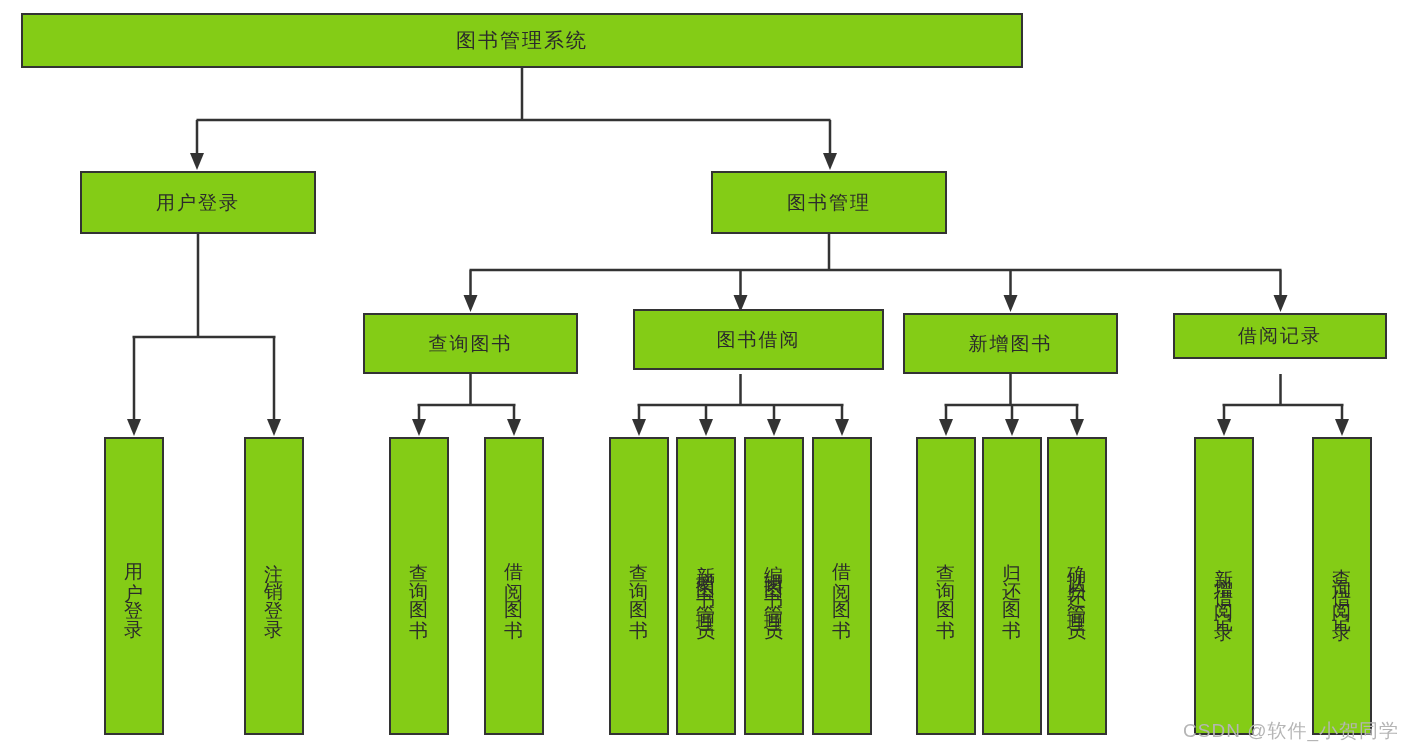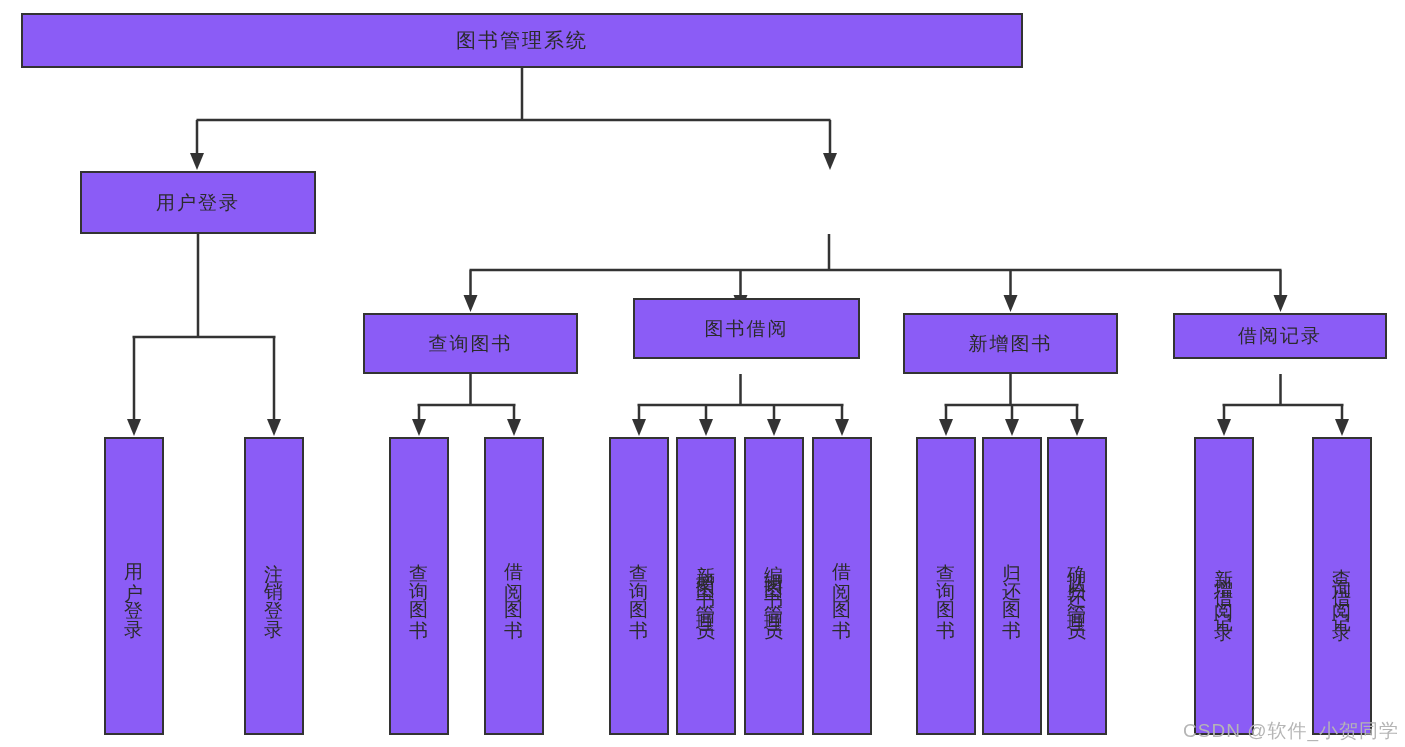--- a/index.html
+++ b/index.html
@@ -12,21 +12,21 @@
     overflow: hidden;
   }
   #wires {
     position: absolute;
     left: 0; top: 0;
     width: 1405px; height: 747px;
   }
   .node {
     position: absolute;
     box-sizing: border-box;
-    background: #8b5cf6;
+    background: #84cc16;
     border: 2.5px solid #333333;
     color: #2b2b2b;
     display: flex;
     align-items: center;
     justify-content: center;
   }
   .node.h {
     font-size: 19px;
     letter-spacing: 2px;
   }
@@ -118,23 +118,24 @@
     </g>
     <g fill="#333333" stroke="none">
       <polygon points="1217,419 1231,419 1224,436"></polygon>
       <polygon points="1335,419 1349,419 1342,436"></polygon>
     </g>
   </svg>
 
   <div class="node h root" style="left:21px; top:13px; width:1002px; height:55px">图书管理系统</div>
 
   <div class="node h" style="left:80px; top:171px; width:236px; height:63px">用户登录</div>
+  <div class="node h" style="left:711px; top:171px; width:236px; height:63px">图书管理</div>
 
   <div class="node h" style="left:363px; top:313px; width:215px; height:61px">查询图书</div>
-  <div class="node h" style="left:633px; top:298px; width:227px; height:61px">图书借阅</div>
+  <div class="node h" style="left:633px; top:309px; width:251px; height:61px">图书借阅</div>
   <div class="node h" style="left:903px; top:313px; width:215px; height:61px">新增图书</div>
   <div class="node h" style="left:1173px; top:313px; width:214px; height:46px">借阅记录</div>
 
   <div class="node v sp-wide" style="left:104px">用户登录</div>
   <div class="node v sp-wide" style="left:244px">注销登录</div>
 
   <div class="node v sp-wide" style="left:389px">查询图书</div>
   <div class="node v sp-wide" style="left:484px">借阅图书</div>
 
   <div class="node v sp-wide" style="left:609px">查询图书</div>

